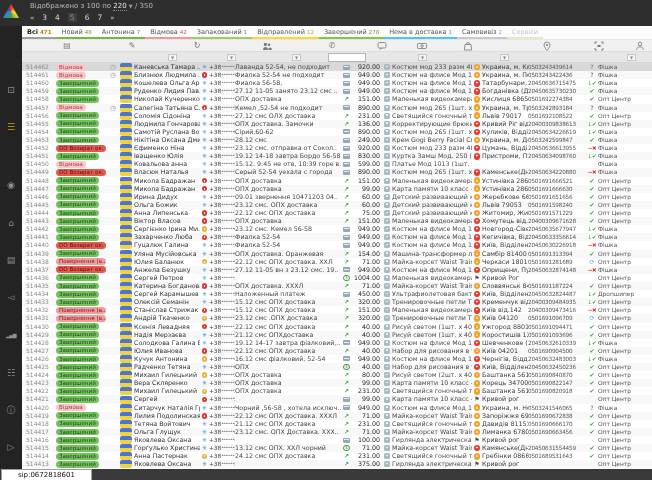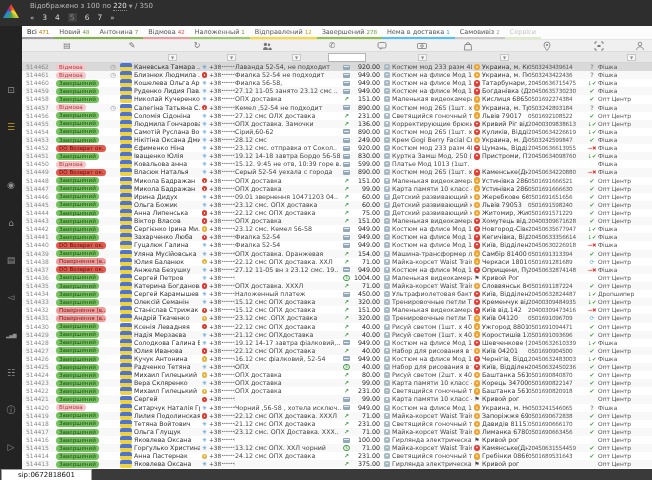--- a/index.html
+++ b/index.html
@@ -23,21 +23,21 @@
   .sbi{position:absolute;left:0;width:22px;text-align:center;font-size:9px;color:#8f8f8f;line-height:10px;cursor:pointer}
   .sbi.active{color:#d3a50f}
   .sbi.bars{font-size:5px;letter-spacing:-.5px}
   #content{flex:1;position:relative;background:#fff;overflow:hidden}
   
   #tabs{height:14px;display:flex;background:#fcfcfc;border-bottom:1px solid #e6e6e6;white-space:nowrap;overflow:hidden}
   .tab{flex:none;display:flex;align-items:center;gap:2px;padding:0 5px;font-size:6.5px;color:#555;
     border-bottom:2px solid transparent;cursor:pointer}
   .tab .cnt{font-size:5.5px;color:#999}
   .tab.faded{color:#c4c4c4}
-  .tab.active{color:#1d1d1d;font-weight:normal}
+  .tab.active{color:#1d1d1d;font-weight:bold}
   
   #colhead{height:12px;background:#f0f0f0;border-bottom:1px solid #dcdcdc;position:relative}
   .chi{position:absolute;top:1px;transform:translateX(-50%);font-size:8px;color:#767676;line-height:10px}
   .chi svg{display:block}
   
   #filterrow{height:11px;background:#e7e7e7;border-bottom:1px solid #d4d4d4;position:relative}
   .fbtn{position:absolute;top:2px;width:9px;height:7px;background:#f6f6f6;border:1px solid #c7c7c7;
     font-size:4px;color:#888;text-align:center;line-height:5px;cursor:pointer}
   #finput{position:absolute;top:1px;height:9px;width:38px;background:#fff;border:1px solid #b5b5b5;
     font-size:6px;padding:0 1px;font-family:inherit}
@@ -145,21 +145,21 @@
           </div>
           <div class="tab" style="border-bottom-color: rgb(124, 179, 66);">
             <span class="lbl">Антонина</span>
             <span class="cnt" style="color: rgb(104, 159, 56);">7</span>
           </div>
           <div class="tab" style="border-bottom-color: rgb(239, 154, 154);">
             <span class="lbl">Відмова</span>
             <span class="cnt" style="color: rgb(217, 83, 79);">42</span>
           </div>
           <div class="tab" style="border-bottom-color: rgb(156, 204, 101);">
-            <span class="lbl">Наложенный</span>
+            <span class="lbl">Запакований</span>
             <span class="cnt" style="color: rgb(104, 159, 56);">1</span>
           </div>
           <div class="tab" style="border-bottom-color: rgb(253, 216, 53);">
             <span class="lbl">Відправлений</span>
             <span class="cnt" style="color: rgb(201, 162, 39);">12</span>
           </div>
           <div class="tab" style="border-bottom-color: rgb(139, 195, 74);">
             <span class="lbl">Завершений</span>
             <span class="cnt" style="color: rgb(104, 159, 56);">278</span>
           </div>

